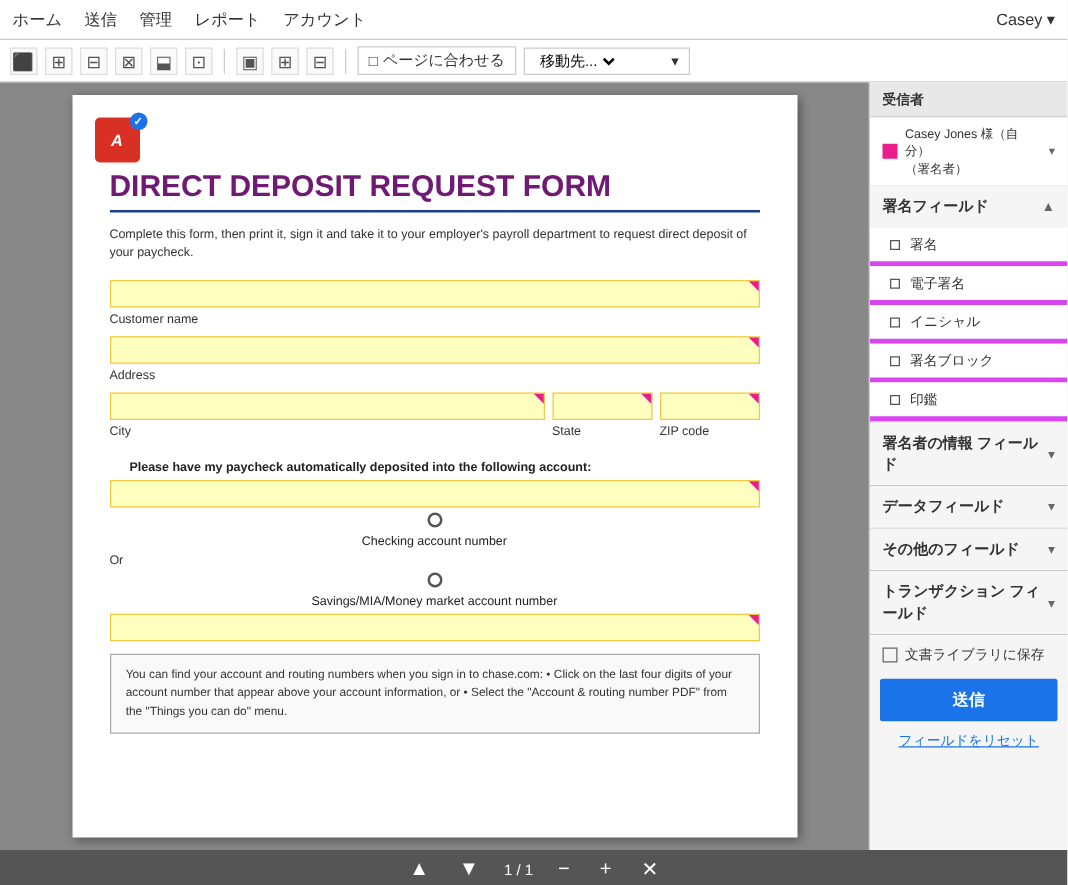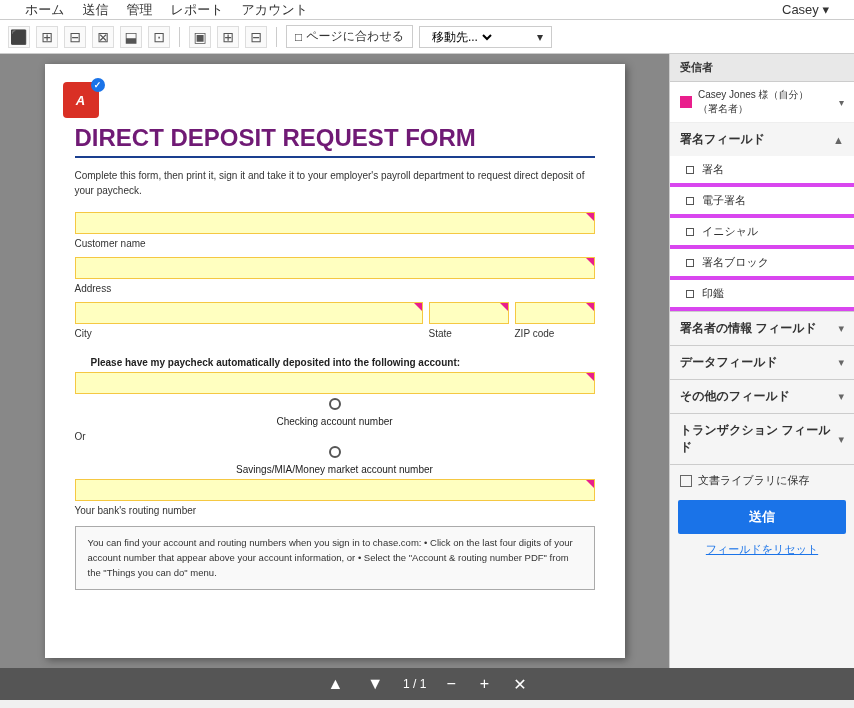--- a/index.html
+++ b/index.html
@@ -2,21 +2,21 @@
 <html><head>
   <meta charset="utf-8">
   <style>
     * { box-sizing: border-box; margin: 0; padding: 0; }
     body { font-family: Arial, sans-serif; font-size: 13px; background: #f0f0f0; width: 854px; height: 708px; overflow: hidden; }
 
     
     #menu-bar {
       display: flex; align-items: center; justify-content: space-between;
       background: #fff; border-bottom: 1px solid #ccc;
-      padding: 4px 25px; height: 20px;
+      padding: 4px 10px; height: 32px;
     }
     #menu-bar .menu-items { display: flex; gap: 18px; }
     #menu-bar .menu-items span { cursor: pointer; font-size: 13px; color: #333; }
     #menu-bar .user-area { font-size: 13px; color: #333; cursor: pointer; }
 
     
     #toolbar {
       display: flex; align-items: center; background: #fff;
       border-bottom: 1px solid #ccc; padding: 4px 8px; height: 34px; gap: 6px;
     }
@@ -100,21 +100,21 @@
       border: 2px solid #555; display: inline-block; flex-shrink: 0;
     }
 
     .info-box {
       border: 1px solid #aaa; background: #f9f9f9; padding: 8px 12px;
       font-size: 9.5px; color: #333; margin-top: 10px; line-height: 1.6;
     }
 
     
     #right-panel {
-      width: 185px; background: #f5f5f5; border-left: 1px solid #ccc;
+      width: 159px; background: #f5f5f5; border-left: 1px solid #ccc;
       overflow-y: auto; display: flex; flex-direction: column;
     }
     .recipient-header {
       background: #e8e8e8; padding: 6px 10px;
       font-size: 11px; font-weight: bold; color: #333; border-bottom: 1px solid #ccc;
     }
     .recipient-row {
       display: flex; align-items: center; padding: 6px 10px; gap: 6px;
       background: #fff; border-bottom: 1px solid #eee; cursor: pointer;
     }
@@ -270,21 +270,20 @@
       <div style="font-size:10px;color:#333;margin:4px 0;">Or</div>
 
       <div class="radio-row">
         <div class="radio-circle"></div>
         <span>Savings/MIA/Money market account number</span>
       </div>
 
       <div class="form-field-box">
         <div class="field-corner"></div>
       </div>
-      <div class="field-label">Your bank's routing number</div>
 
       <div class="info-box">You can find your account and routing numbers when you sign in to chase.com:
   • Click on the last four digits of your account number that appear above your account information, or
   • Select the "Account &amp; routing number PDF" from the "Things you can do" menu.</div>
 
     </div>
   </div>
 
   <div id="right-panel">
 

